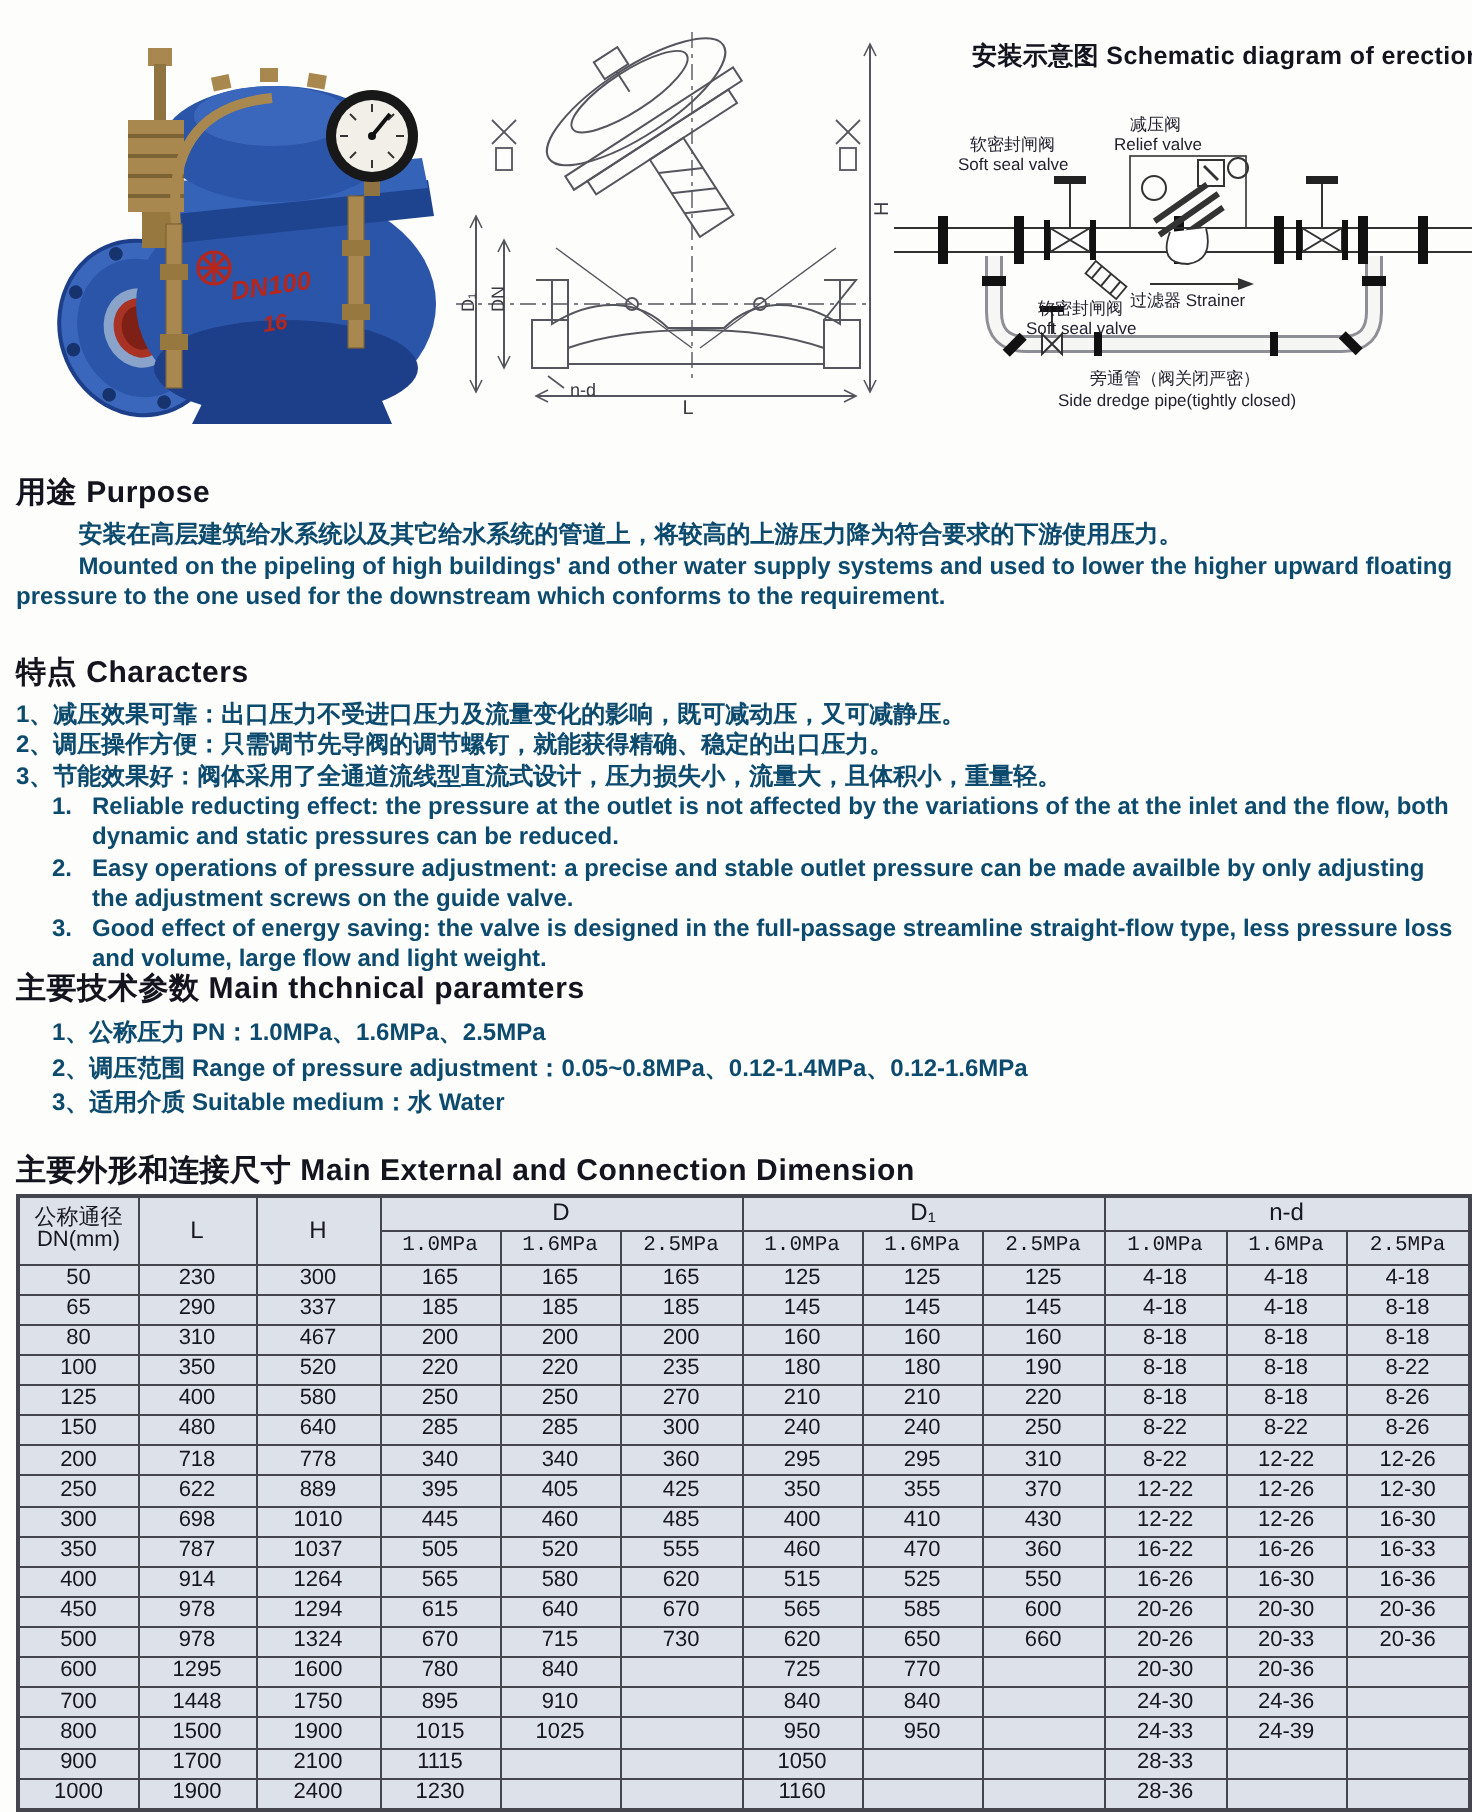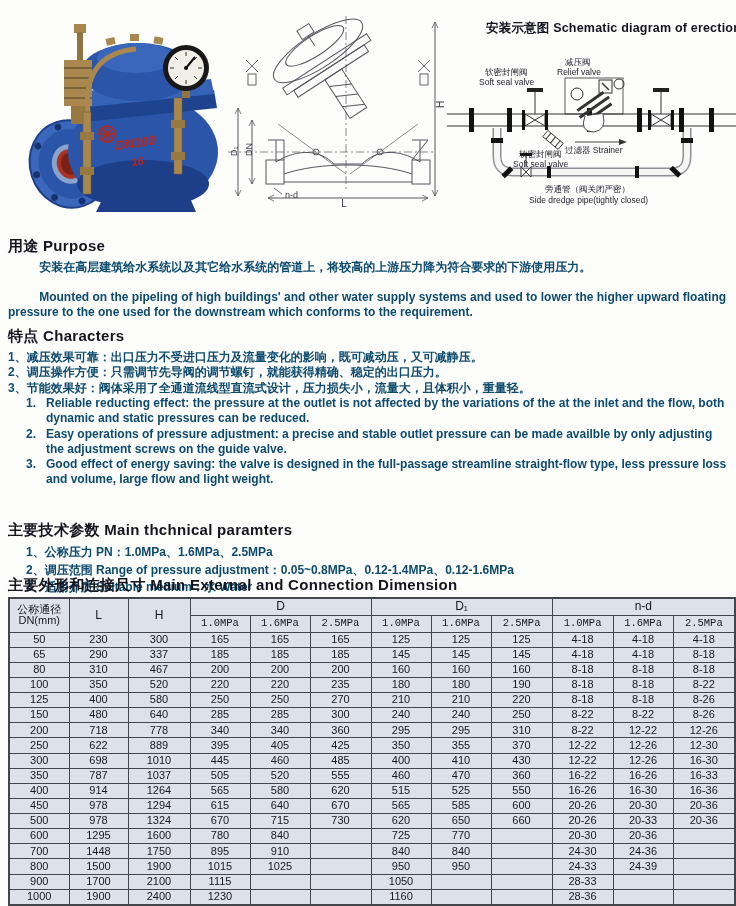--- a/index.html
+++ b/index.html
@@ -16,21 +16,21 @@
   .schem-title { left:486px; top:20px; font-size:12.5px; font-weight:bold; letter-spacing:.2px; color:#14141e; white-space:nowrap; }
   .schem-box   { left:447px; top:42px; width:289px; height:173px; }
   .schem-box svg { position:absolute; left:0; top:0; }
   .slabel { position:absolute; font-size:8.5px; line-height:1.15; color:#232330; text-align:right; white-space:nowrap; }
 
   
   .section { left:8px; right:8px; }
   .sec-heading { font-size:15px; font-weight:bold; color:#14141e; letter-spacing:.3px; }
   .body-txt { font-size:12px; line-height:1.2; color:#0c4a6e;font-weight:bold; }
   .indent-cn { text-indent:2.6em; margin-top:4px; }
-  .indent-en { text-indent:2.6em; margin-top:16px; }
+  .indent-en { text-indent:2.6em; margin-top:2px; }
   .num-list { margin-top:4px; }
   .cn-item { margin-left:0; line-height:1.28; }
   .en-item { display:flex; margin-left:18px; line-height:1.27; }
   .en-item .num { width:20px; flex:0 0 20px; }
   .en-item .txt { flex:1; }
   .param-item { margin-left:18px; line-height:1.47; }
 
   
   .dim-heading { left:8px; top:576px; }
   table.dims {
@@ -294,21 +294,21 @@
       <span class="num">2.</span>
       <div class="txt">Easy operations of pressure adjustment: a precise and stable outlet pressure can be made availble by only adjusting the adjustment screws on the guide valve.</div>
     </div>
     <div class="en-item">
       <span class="num">3.</span>
       <div class="txt">Good effect of energy saving: the valve is designed in the full-passage streamline straight-flow type, less pressure loss and volume, large flow and light weight.</div>
     </div>
   </div>
 </div>
 
-<div class="abs section" style="top:485px;margin-top:36px;">
+<div class="abs section" style="top:485px;">
   <div class="sec-heading">主要技术参数 Main thchnical paramters</div>
   <div class="num-list body-txt">
     <div class="param-item">1、公称压力 PN：1.0MPa、1.6MPa、2.5MPa</div>
     <div class="param-item">2、调压范围 Range of pressure adjustment：0.05~0.8MPa、0.12-1.4MPa、0.12-1.6MPa</div>
     <div class="param-item">3、适用介质 Suitable medium：水 Water</div>
   </div>
 </div>
 
 <div class="abs sec-heading dim-heading">主要外形和连接尺寸 Main External and Connection Dimension</div>
 

